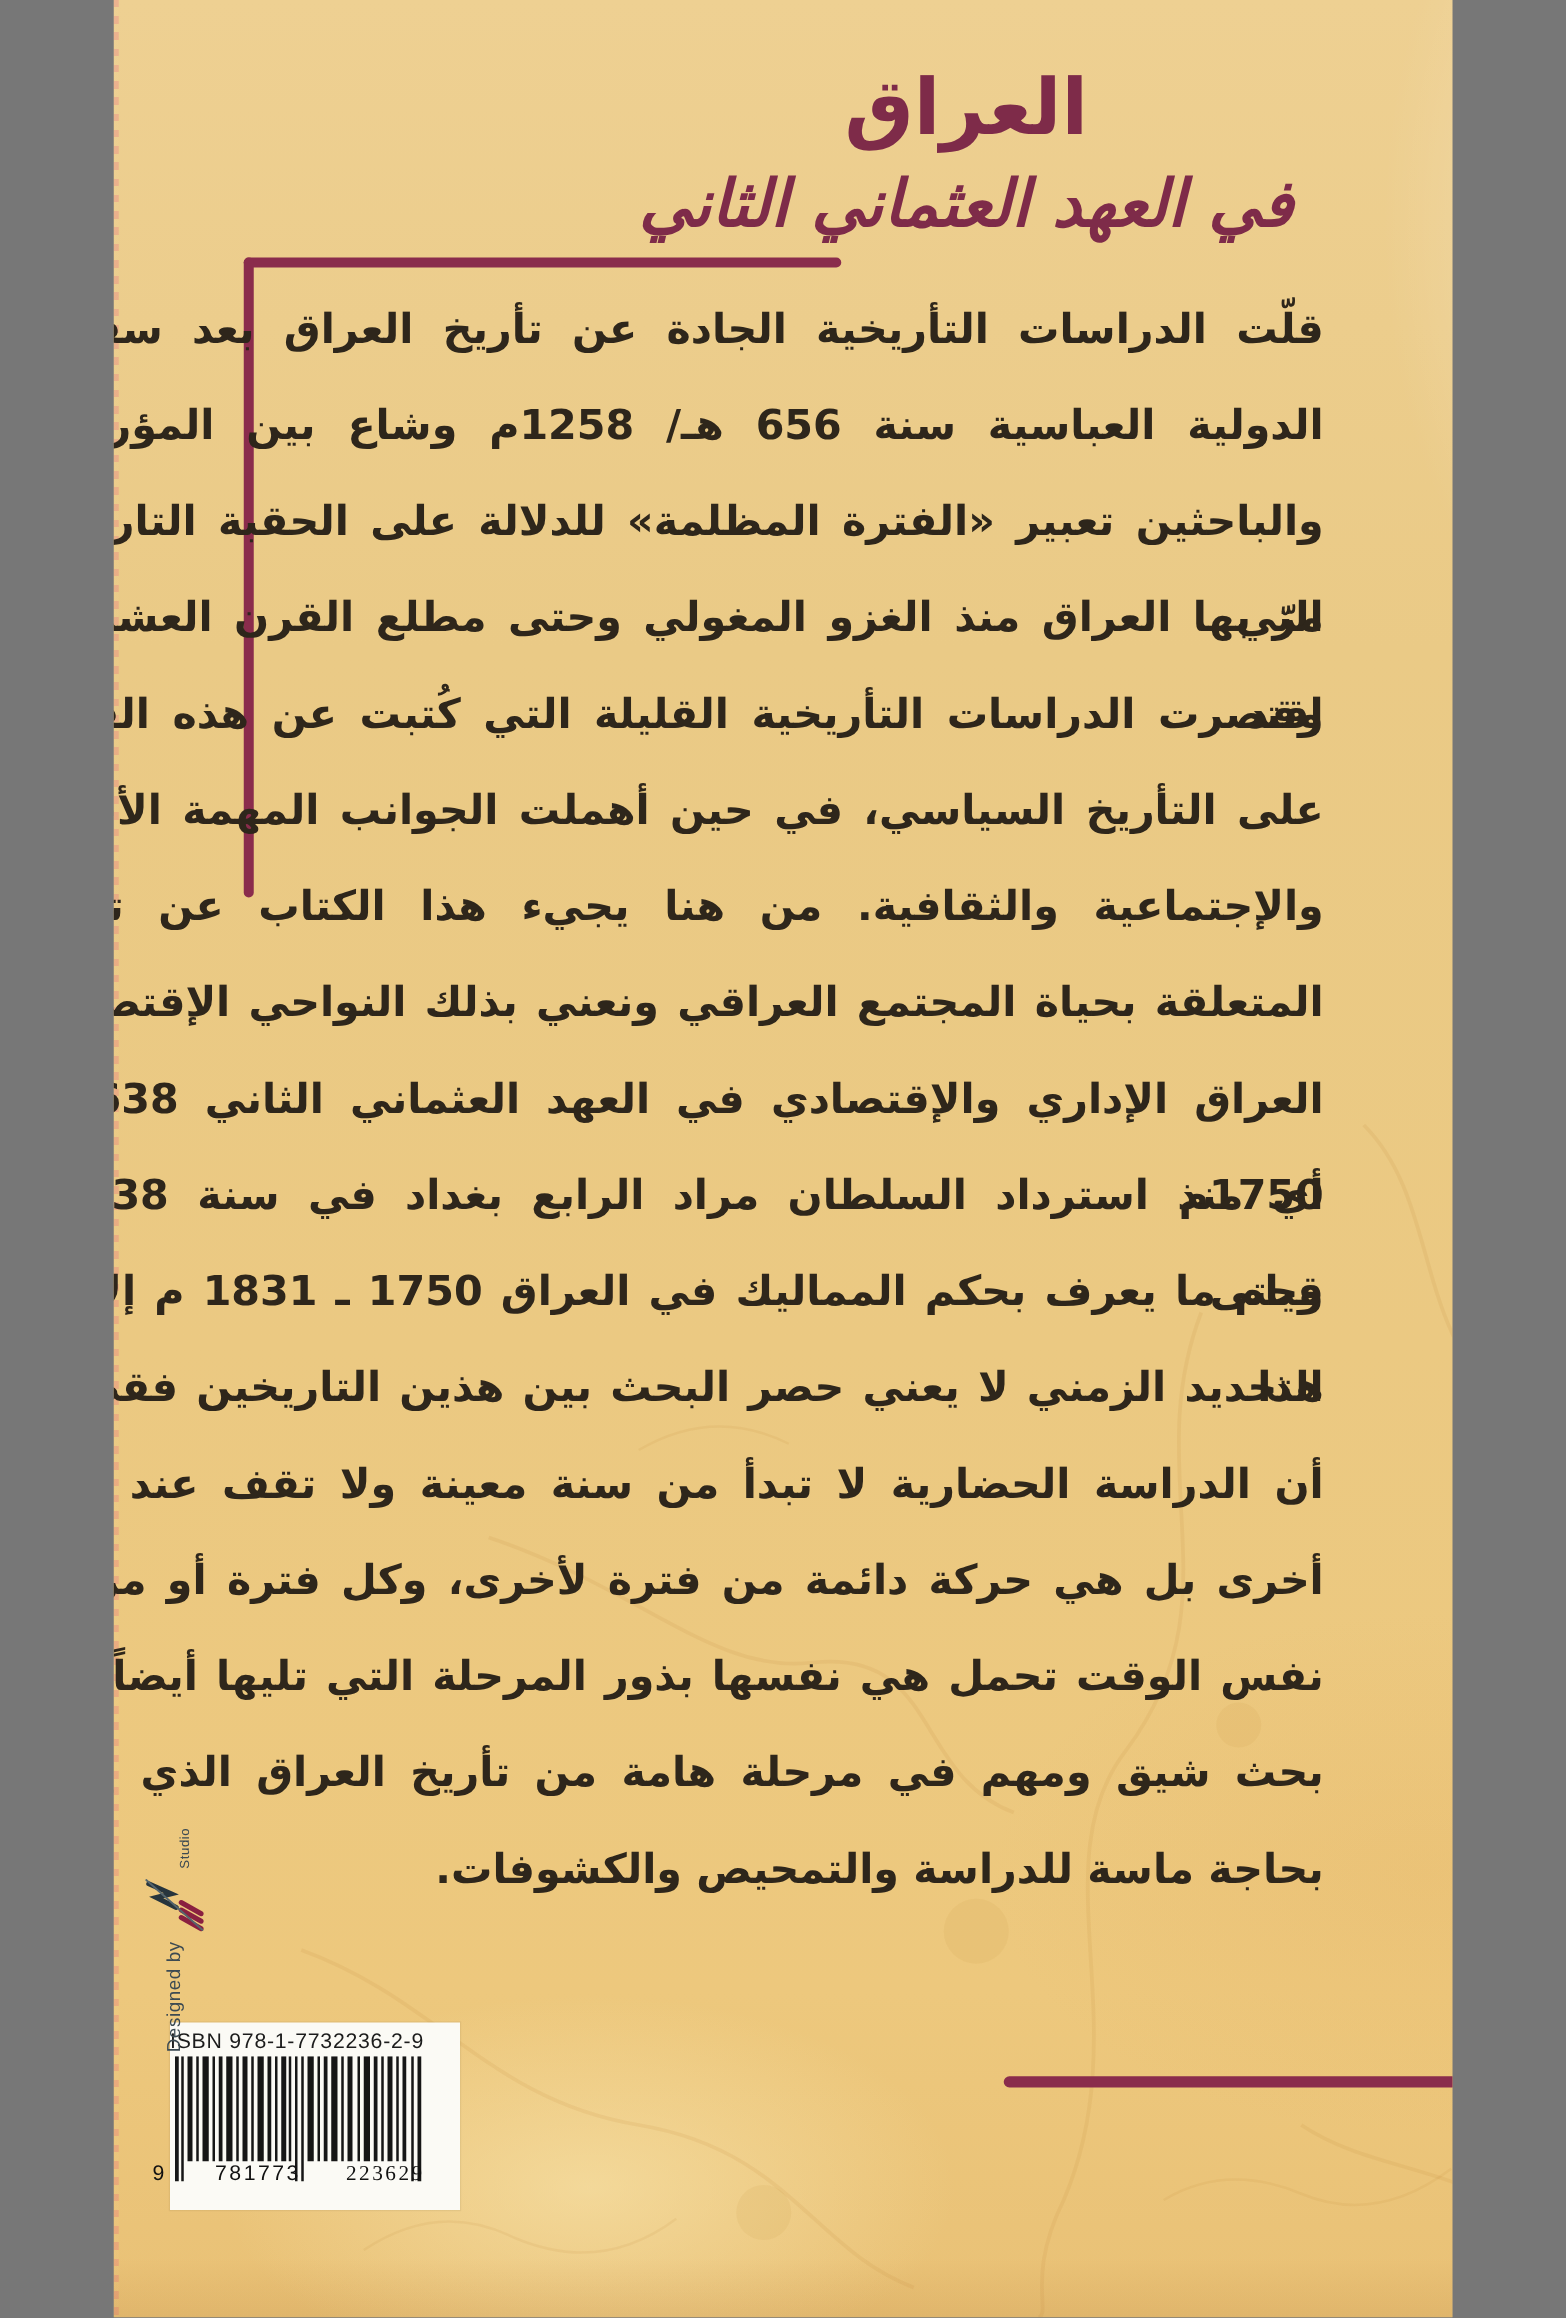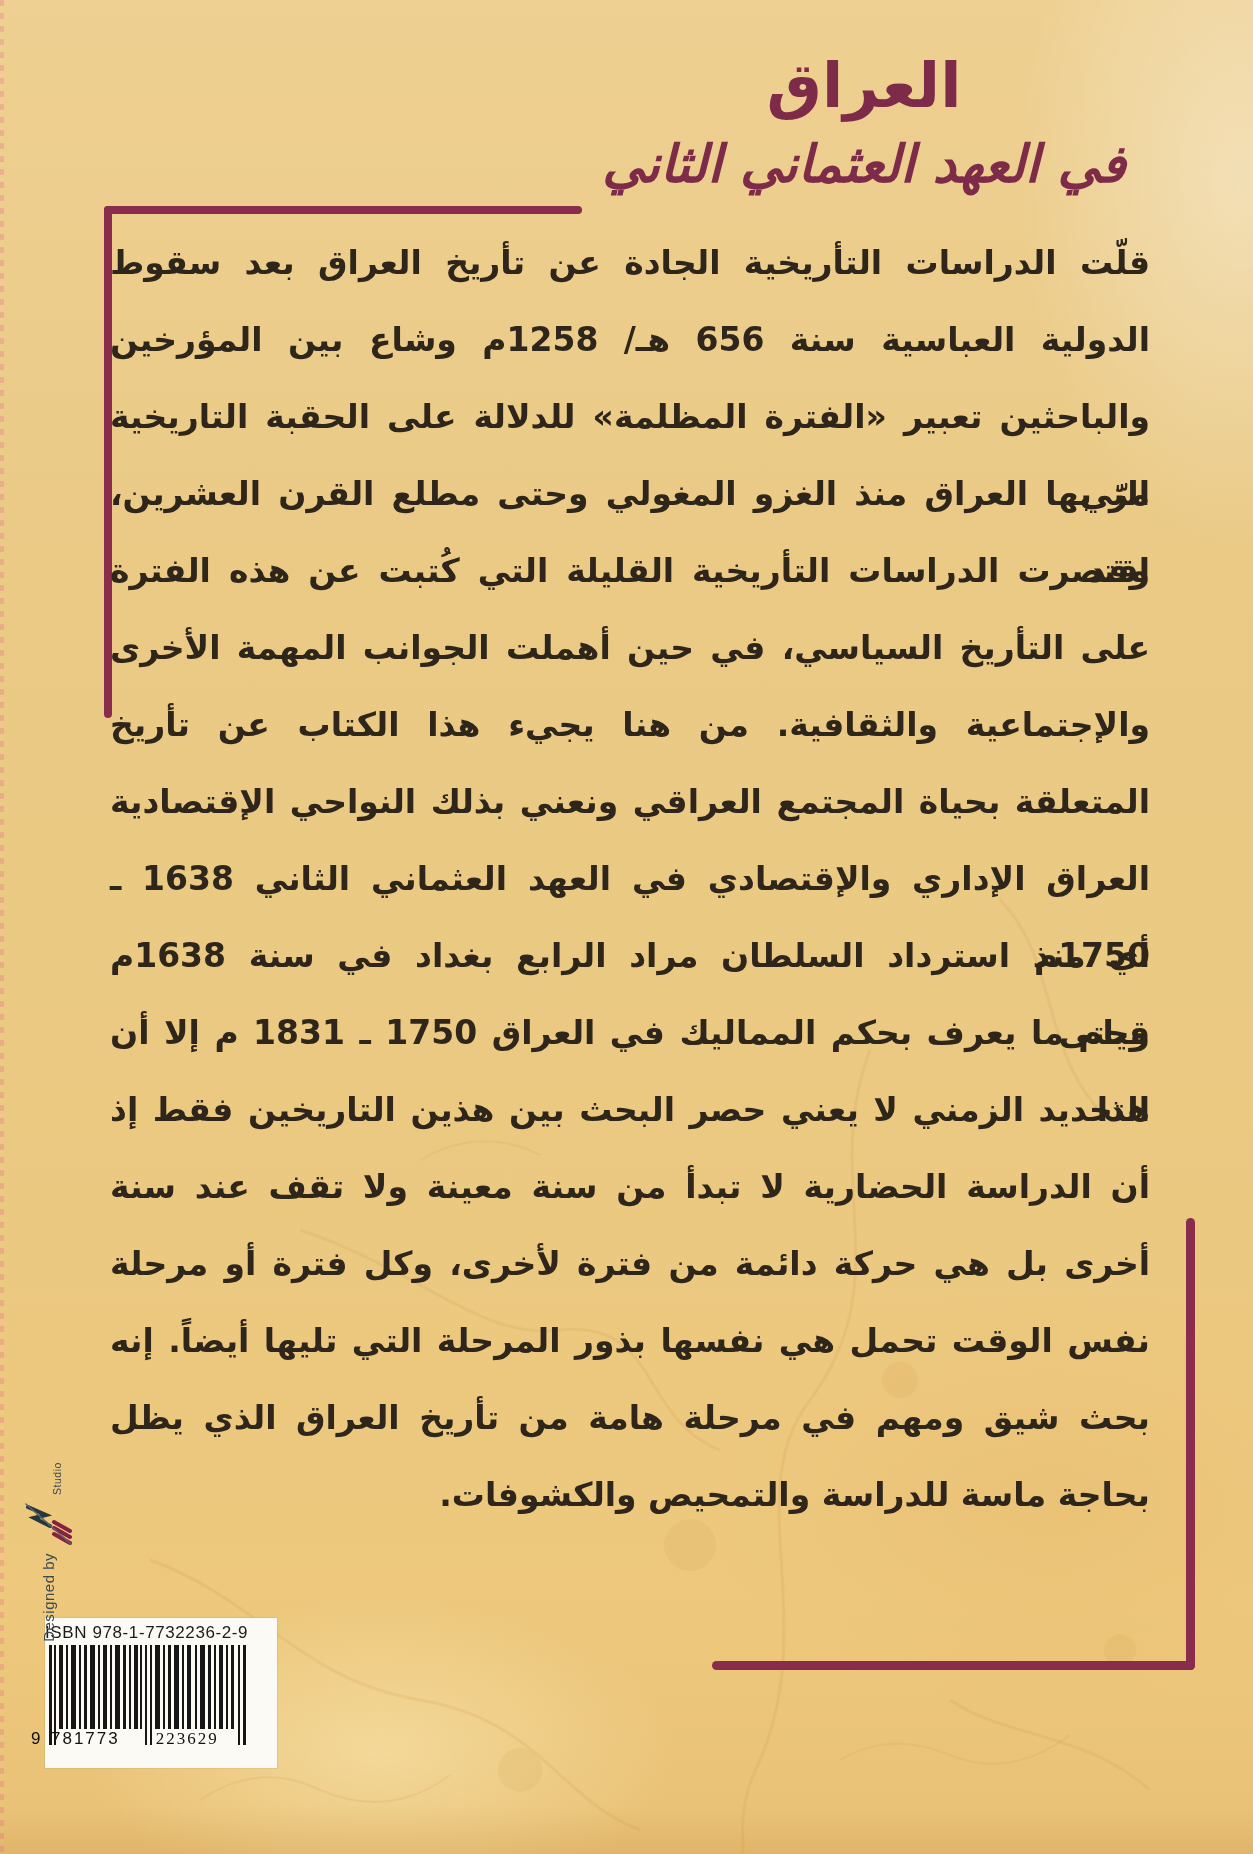--- a/index.html
+++ b/index.html
@@ -5,21 +5,21 @@
   :root{
     --bg:#ebca84;
     --accent:#7e2b49;
     --frame:#8a2c4c;
     --ink:#2e261b;
   }
   html,body{margin:0;padding:0;}
   body{background:#777;font-family:"DejaVu Sans",sans-serif;}
   .page{
     position:relative;
-    width:1253px;height:1854px;
+    width:1071px;height:1854px;
     margin:0 auto;
     overflow:hidden;
     background:
       radial-gradient(420px 220px at 380px 1750px, rgba(250,233,180,.55), rgba(250,233,180,0) 70%),
       radial-gradient(500px 300px at 1050px 1500px, rgba(226,168,88,.18), rgba(226,168,88,0) 70%),
       radial-gradient(300px 500px at 1240px 180px, rgba(255,255,255,.35), rgba(255,255,255,0) 75%),
       linear-gradient(180deg,#eed092 0%,#eaca86 28%,#ebc982 58%,#edc87d 86%,#e9c176 100%);
   }
   
   .edge-left{
@@ -75,21 +75,21 @@
     font-size:17px;letter-spacing:.6px;color:#1c1c1c;white-space:nowrap;
   }
   .bars-wrap{position:relative;width:208px;height:104px;margin-top:2px;}
   .bars-wrap svg{position:absolute;left:0;top:0;}
   .bc-digits{
     position:absolute;left:0;bottom:0;width:100%;
     display:flex;align-items:flex-end;
     font-family:"Liberation Sans",sans-serif;font-size:17px;color:#111;
   }
   .bc-d1{margin-left:-14px;width:20px;}
-  .bc-d2{letter-spacing:2px;}
+  .bc-d2{margin-left:30px;letter-spacing:2px;}
   .bc-d3{margin-left:36px;letter-spacing:2px;font-family:Liberation Serif, serif;}
 
   
   .credits{position:absolute;left:6px;top:1458px;width:84px;height:184px;}
   .credits-rot{
     position:absolute;left:-50px;top:52px;width:184px;height:84px;
     transform:rotate(-90deg);
     display:flex;align-items:center;justify-content:center;gap:7px;
   }
   .designed-by{

